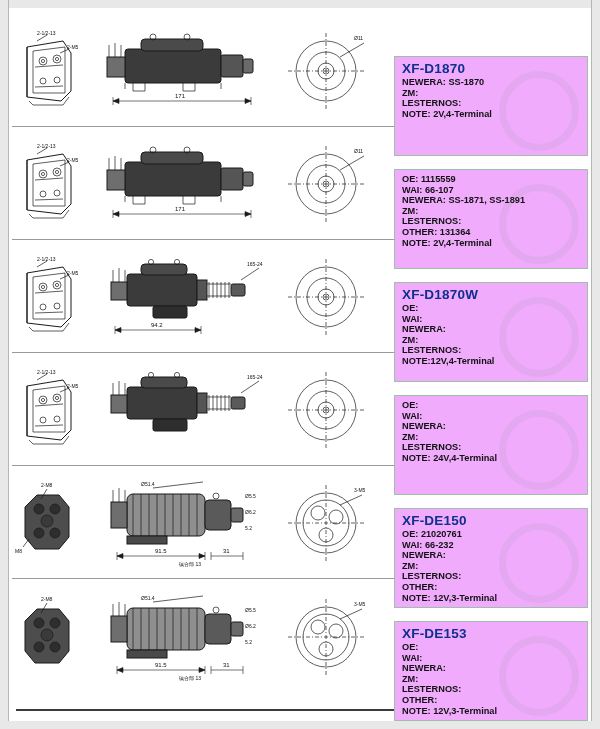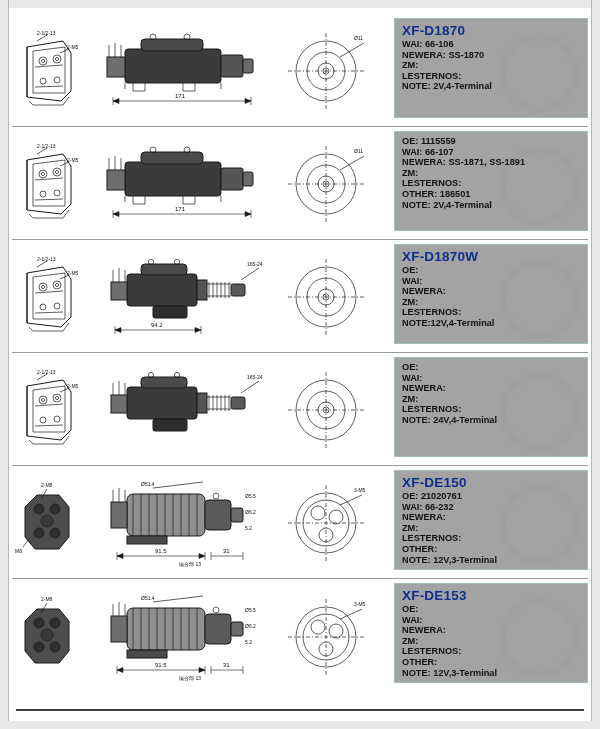--- a/index.html
+++ b/index.html
@@ -70,25 +70,26 @@
     display: flex; align-items: center; justify-content: center;
   }
   .cell-spec {
     flex: 1;
     position: relative;
     padding: 4px 0 0 4px;
   }
 
   .specbox {
     border: 1px solid #9fbfa8;
-    background: #a3a3a3;
+    background: #f0abfc;
     height: 100px;
     padding: 4px 6px 2px 7px;
     position: relative;
     overflow: hidden;
+    margin-top: 38px;
   }
   .specbox::after {
     
     content: "";
     position: absolute;
     right: 8px; top: 14px;
     width: 66px; height: 66px;
     border-radius: 50%;
     border: 7px solid rgba(120,150,125,0.10);
   }
@@ -193,21 +194,20 @@
             <path d="M10 44 L86 44" class="dash"></path>
             <path d="M48 6 L48 82" class="dash"></path>
             <path d="M62 30 L86 16"></path>
           </g>
           <text class="lbl" x="76" y="13">Ø11</text>
         </svg>
       </div>
       <div class="cell-spec">
         <div class="specbox">
           <div class="part-title">XF-D1870</div>
-          <div class="spec-line">WAI: 66-106</div>
           <div class="spec-line">NEWERA: SS-1870</div>
           <div class="spec-line">ZM:</div>
           <div class="spec-line">LESTERNOS:</div>
           <div class="spec-line">NOTE: 2V,4-Terminal</div>
         </div>
       </div>
     </div>
 
     <div class="row">
       <div class="cell-mount">
@@ -274,21 +274,21 @@
           <text class="lbl" x="76" y="13">Ø11</text>
         </svg>
       </div>
       <div class="cell-spec">
         <div class="specbox">
           <div class="spec-line">OE: 1115559</div>
           <div class="spec-line">WAI: 66-107</div>
           <div class="spec-line">NEWERA: SS-1871, SS-1891</div>
           <div class="spec-line">ZM:</div>
           <div class="spec-line">LESTERNOS:</div>
-          <div class="spec-line">OTHER: 186501</div>
+          <div class="spec-line">OTHER: 131364</div>
           <div class="spec-line">NOTE: 2V,4-Terminal</div>
         </div>
       </div>
     </div>
 
     <div class="row">
       <div class="cell-mount">
         <svg width="66" height="78" viewBox="0 0 66 78">
           <g class="ln med">
             <path d="M14 16 L50 10 L58 22 L58 60 L48 70 L14 66 Z"></path>

